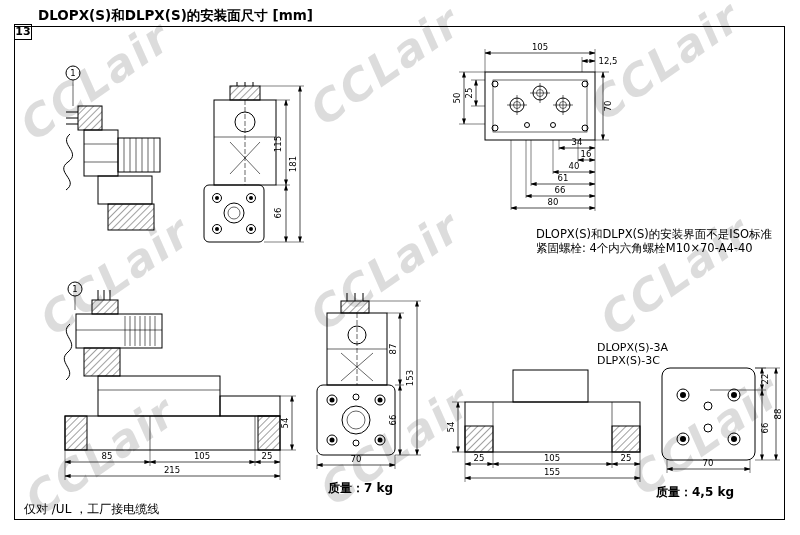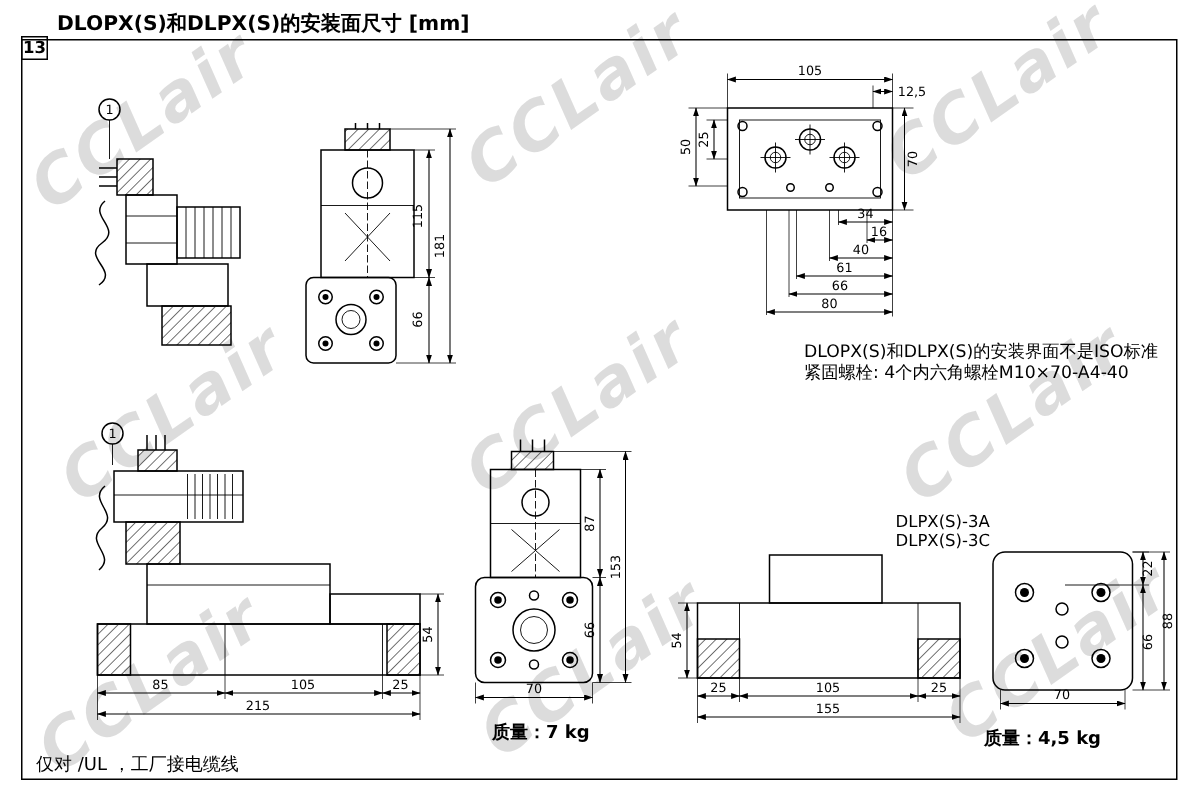--- a/index.html
+++ b/index.html
@@ -302,21 +302,21 @@
       <line class="ext" x1="12" y1="162" x2="12" y2="176"></line>
       <line class="ext" x1="90" y1="162" x2="90" y2="176"></line>
       <line class="dimline" x1="12" y1="172" x2="90" y2="172" marker-start="url(#arr)" marker-end="url(#arr)"></line>
       <text class="dim" x="51" y="169">70</text>
     </g>
   </svg>
 
   <div class="label" id="mass-7">质量：7 kg</div>
 
   <div class="label" id="dlpx-models">
-    <div>DLPX(S)-3A</div>
+    <div>DLOPX(S)-3A</div>
     <div>DLPX(S)-3C</div>
   </div>
 
   <svg class="draw" style="left:450px;top:340px" width="335" height="150" viewBox="0 0 335 150">
     <g>
       <rect class="ol" x="63" y="30" width="75" height="32"></rect>
       <rect class="ol" x="15" y="62" width="175" height="50"></rect>
       <line class="th" x1="43" y1="62" x2="43" y2="112"></line>
       <line class="th" x1="162" y1="62" x2="162" y2="112"></line>
       <rect class="hatched" x="15" y="86" width="28" height="26"></rect>

